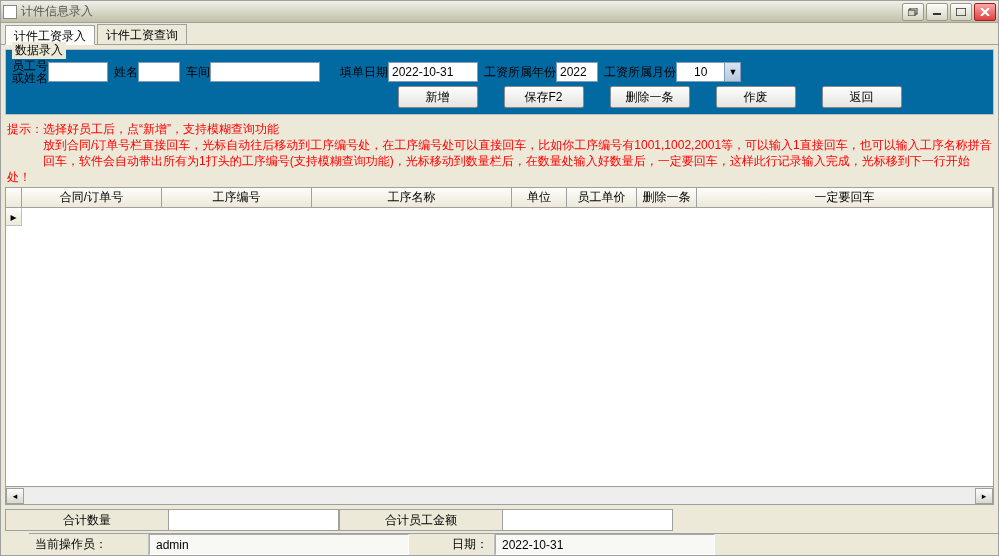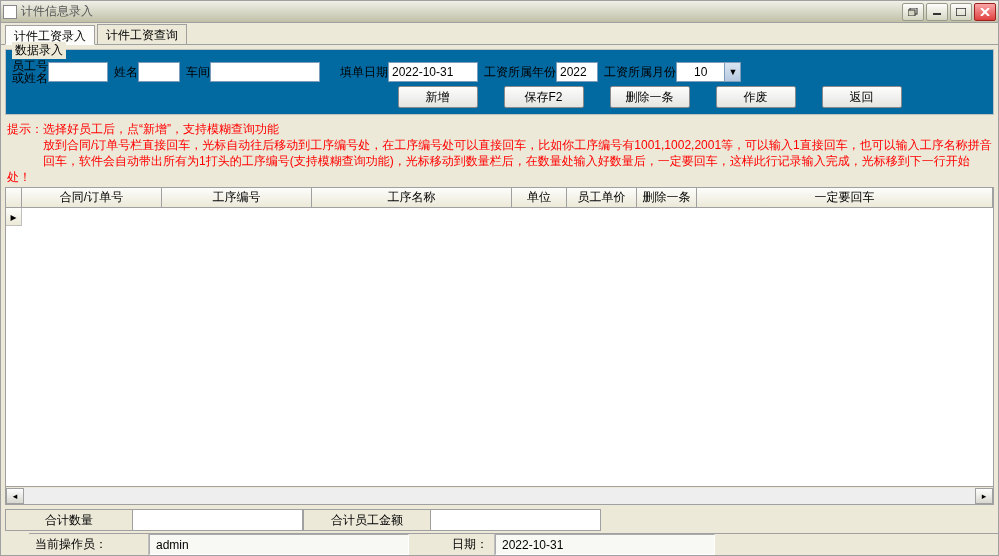--- a/index.html
+++ b/index.html
@@ -45,21 +45,21 @@
 .th { border-right: 1px solid #a0a0a0; display: flex; align-items: center; justify-content: center; overflow:hidden; white-space:nowrap; font-weight:normal; }
 .th.rowhead { width: 16px; flex: none; }
 .table-body { flex:1; background:#fff; position:relative; overflow:hidden; }
 .row-marker { position:absolute; left:0; top:0; width:16px; height:18px; display:flex; align-items:center; justify-content:center; border-right:1px solid #c0c0c0; border-bottom:1px solid #c0c0c0; background: linear-gradient(#fdfdfb,#ece9d8); }
 .hscroll { height: 18px; background: #ece9d8; border-top:1px solid #a0a0a0; display:flex; align-items:center; }
 .sbtn { width:18px; height:16px; border:1px solid #a0a0a0; background: linear-gradient(#fdfdfd,#d8d8d0); display:flex; align-items:center; justify-content:center; font-size:9px; }
 .strack { flex:1; height:16px; background:#eee; }
 
 .summary { display: flex; margin: 0 4px 2px 4px; height: 22px; }
 .summary-cell { border: 1px solid #a0a0a0; display: flex; align-items: center; justify-content: center; padding: 0 4px; background:#ece9d8; }
-.summary-cell.lbl { width: 128px; }
+.summary-cell.lbl { width: 164px; }
 .summary-cell.val { width: 170px; background:#fff; border-left:none; }
 
 .statusbar { height: 22px; border-top: 1px solid #a0a0a0; display: flex; align-items: stretch; background:#ece9d8;margin-left:28px; }
 .status-cell { border-right: 1px solid #c0c0c0; padding: 2px 6px; display:flex; align-items:center; background:#ece9d8; }
 .status-sunken { border: 1px inset #fff; background:#f8f8f4; }
 </style>
 </head>
 <body>
 
 <div class="window">

